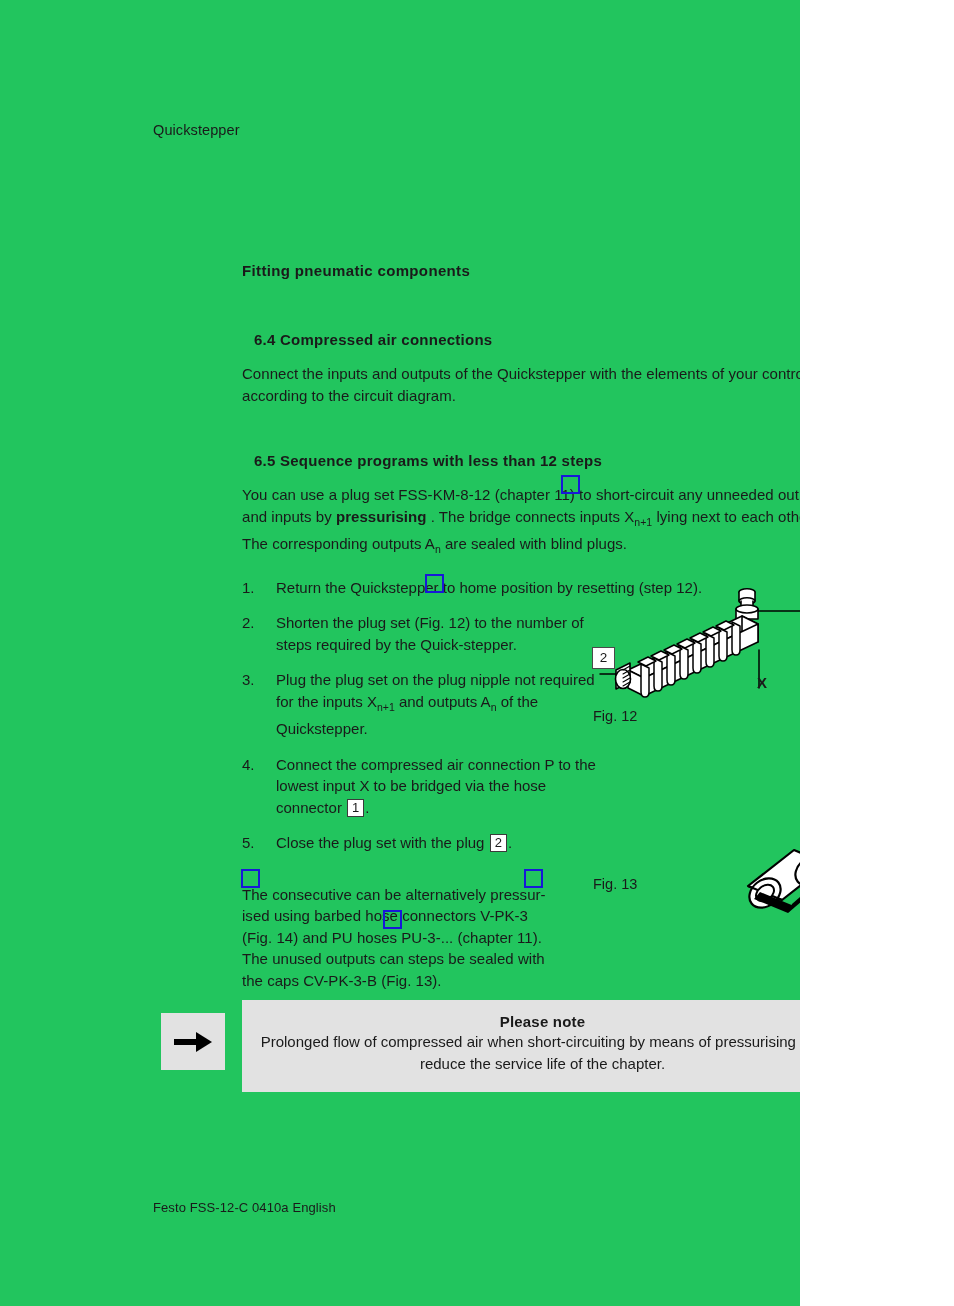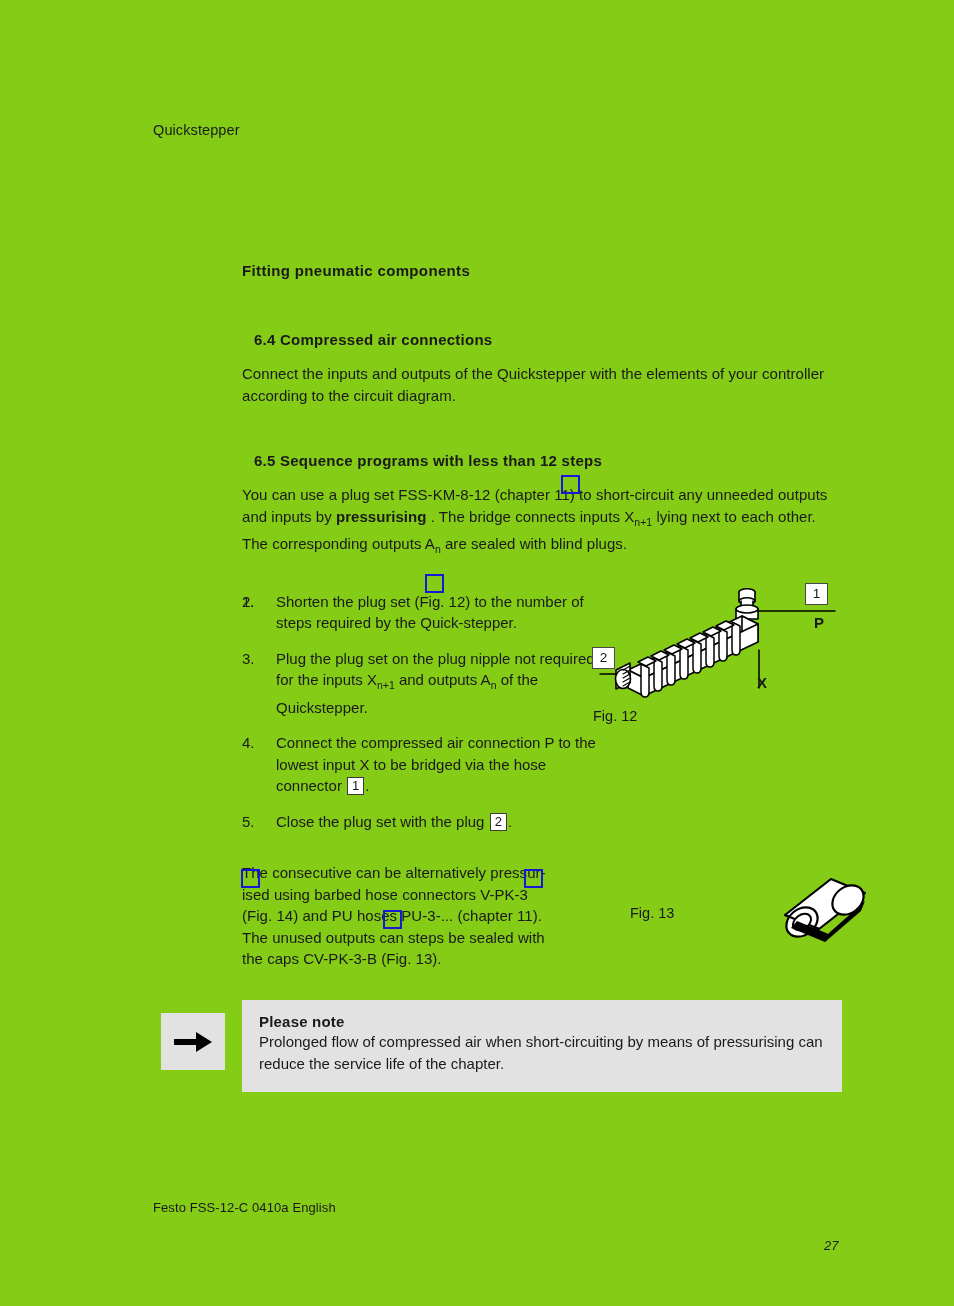--- a/index.html
+++ b/index.html
@@ -6,23 +6,23 @@
     margin: 0;
     padding: 0;
     background: #ffffff;
   }
   body {
     font-family: "Liberation Sans", sans-serif;
     color: #1a1a1a;
   }
   .page {
     position: relative;
-    width: 954px;
+    width: 800px;
     height: 1306px;
-    background: #84cc16;
+    background: #22c55e;
     overflow: hidden;
   }
 
   
   .running-header {
     position: absolute;
     left: 153px;
     top: 122px;
     font-size: 14.5px;
     letter-spacing: 0.1px;
@@ -168,20 +168,21 @@
     height: 0;
     border-top: 10px solid transparent;
     border-bottom: 10px solid transparent;
     border-left: 16px solid #000;
   }
   .note-body {
     background: #e2e2e2;
     flex: 1 1 auto;
     margin-left: 17px;
     padding: 13px 16px 18px 17px;
+    text-align: center;
   }
   .note-title {
     font-size: 15px;
     font-weight: bold;
     letter-spacing: 0.2px;
     margin-bottom: 1px;
   }
   .note-text {
     font-size: 15px;
     line-height: 21.5px;
@@ -223,21 +224,21 @@
 
     <p class="body">
       <span>You can use a plug set FSS-KM-8-12 (chapter 11) to short-circuit any unneeded outputs and inputs by </span><b>pressurising</b><span> . The bridge connects inputs X</span><sub>n+1</sub><span> lying next to each other. The corresponding outputs A</span><sub>n</sub><span> are sealed with blind plugs.</span>
     </p>
 
     <div class="gap-sm"></div>
 
     <ol class="steps">
 
       <li>
-        <span class="num">1.</span>
+        <span class="num">1.</span><span>Return the Quickstepper to home position by resetting (step 12).</span>
       </li>
 
       <li class="narrow">
         <span class="num">2.</span><span>Shorten the plug set (Fig. 12)  to the number of steps required by the Quick-stepper.</span>
       </li>
 
       <li class="narrow">
         <span class="num">3.</span><span>Plug the plug set on the plug nipple not required for the inputs X</span><sub>n+1</sub><span> and outputs A</span><sub>n</sub><span> of the Quickstepper.</span>
       </li>
 
@@ -338,21 +339,21 @@
     
     <div class="callout" style="left:213px; top:5px;">1</div>
     <div class="callout" style="left:0px; top:69px;">2</div>
 
     <div class="axis-label" style="left:222px; top:36px;">P</div>
     <div class="axis-label" style="left:165px; top:96px;">X</div>
 
     <div class="fig-caption" style="position:absolute; left:1px; top:130px;">Fig. 12</div>
   </div>
 
-  <div class="fig-block" style="left:592px; top:869px; width:255px; height:90px;margin-left:37px;">
+  <div class="fig-block" style="left:592px; top:840px; width:255px; height:90px;">
 
     <div class="fig-caption" style="position:absolute; left:1px; top:36px;">Fig. 13</div>
 
     <svg width="120" height="80" viewBox="0 0 120 80" style="position:absolute; left:140px; top:2px;">
       <g stroke="#000000" stroke-width="2.2" fill="#ffffff" stroke-linejoin="round">
 
         <path d="M16,44 L62,8 L96,22 L50,58 Z" fill="#ffffff"></path>
         <ellipse cx="33" cy="51" rx="17" ry="13" transform="rotate(-38 33 51)" fill="#ffffff"></ellipse>
         <ellipse cx="79" cy="29" rx="17" ry="13" transform="rotate(-38 79 29)" fill="#ffffff"></ellipse>
         <path d="M16,44 L50,58" fill="none"></path>

